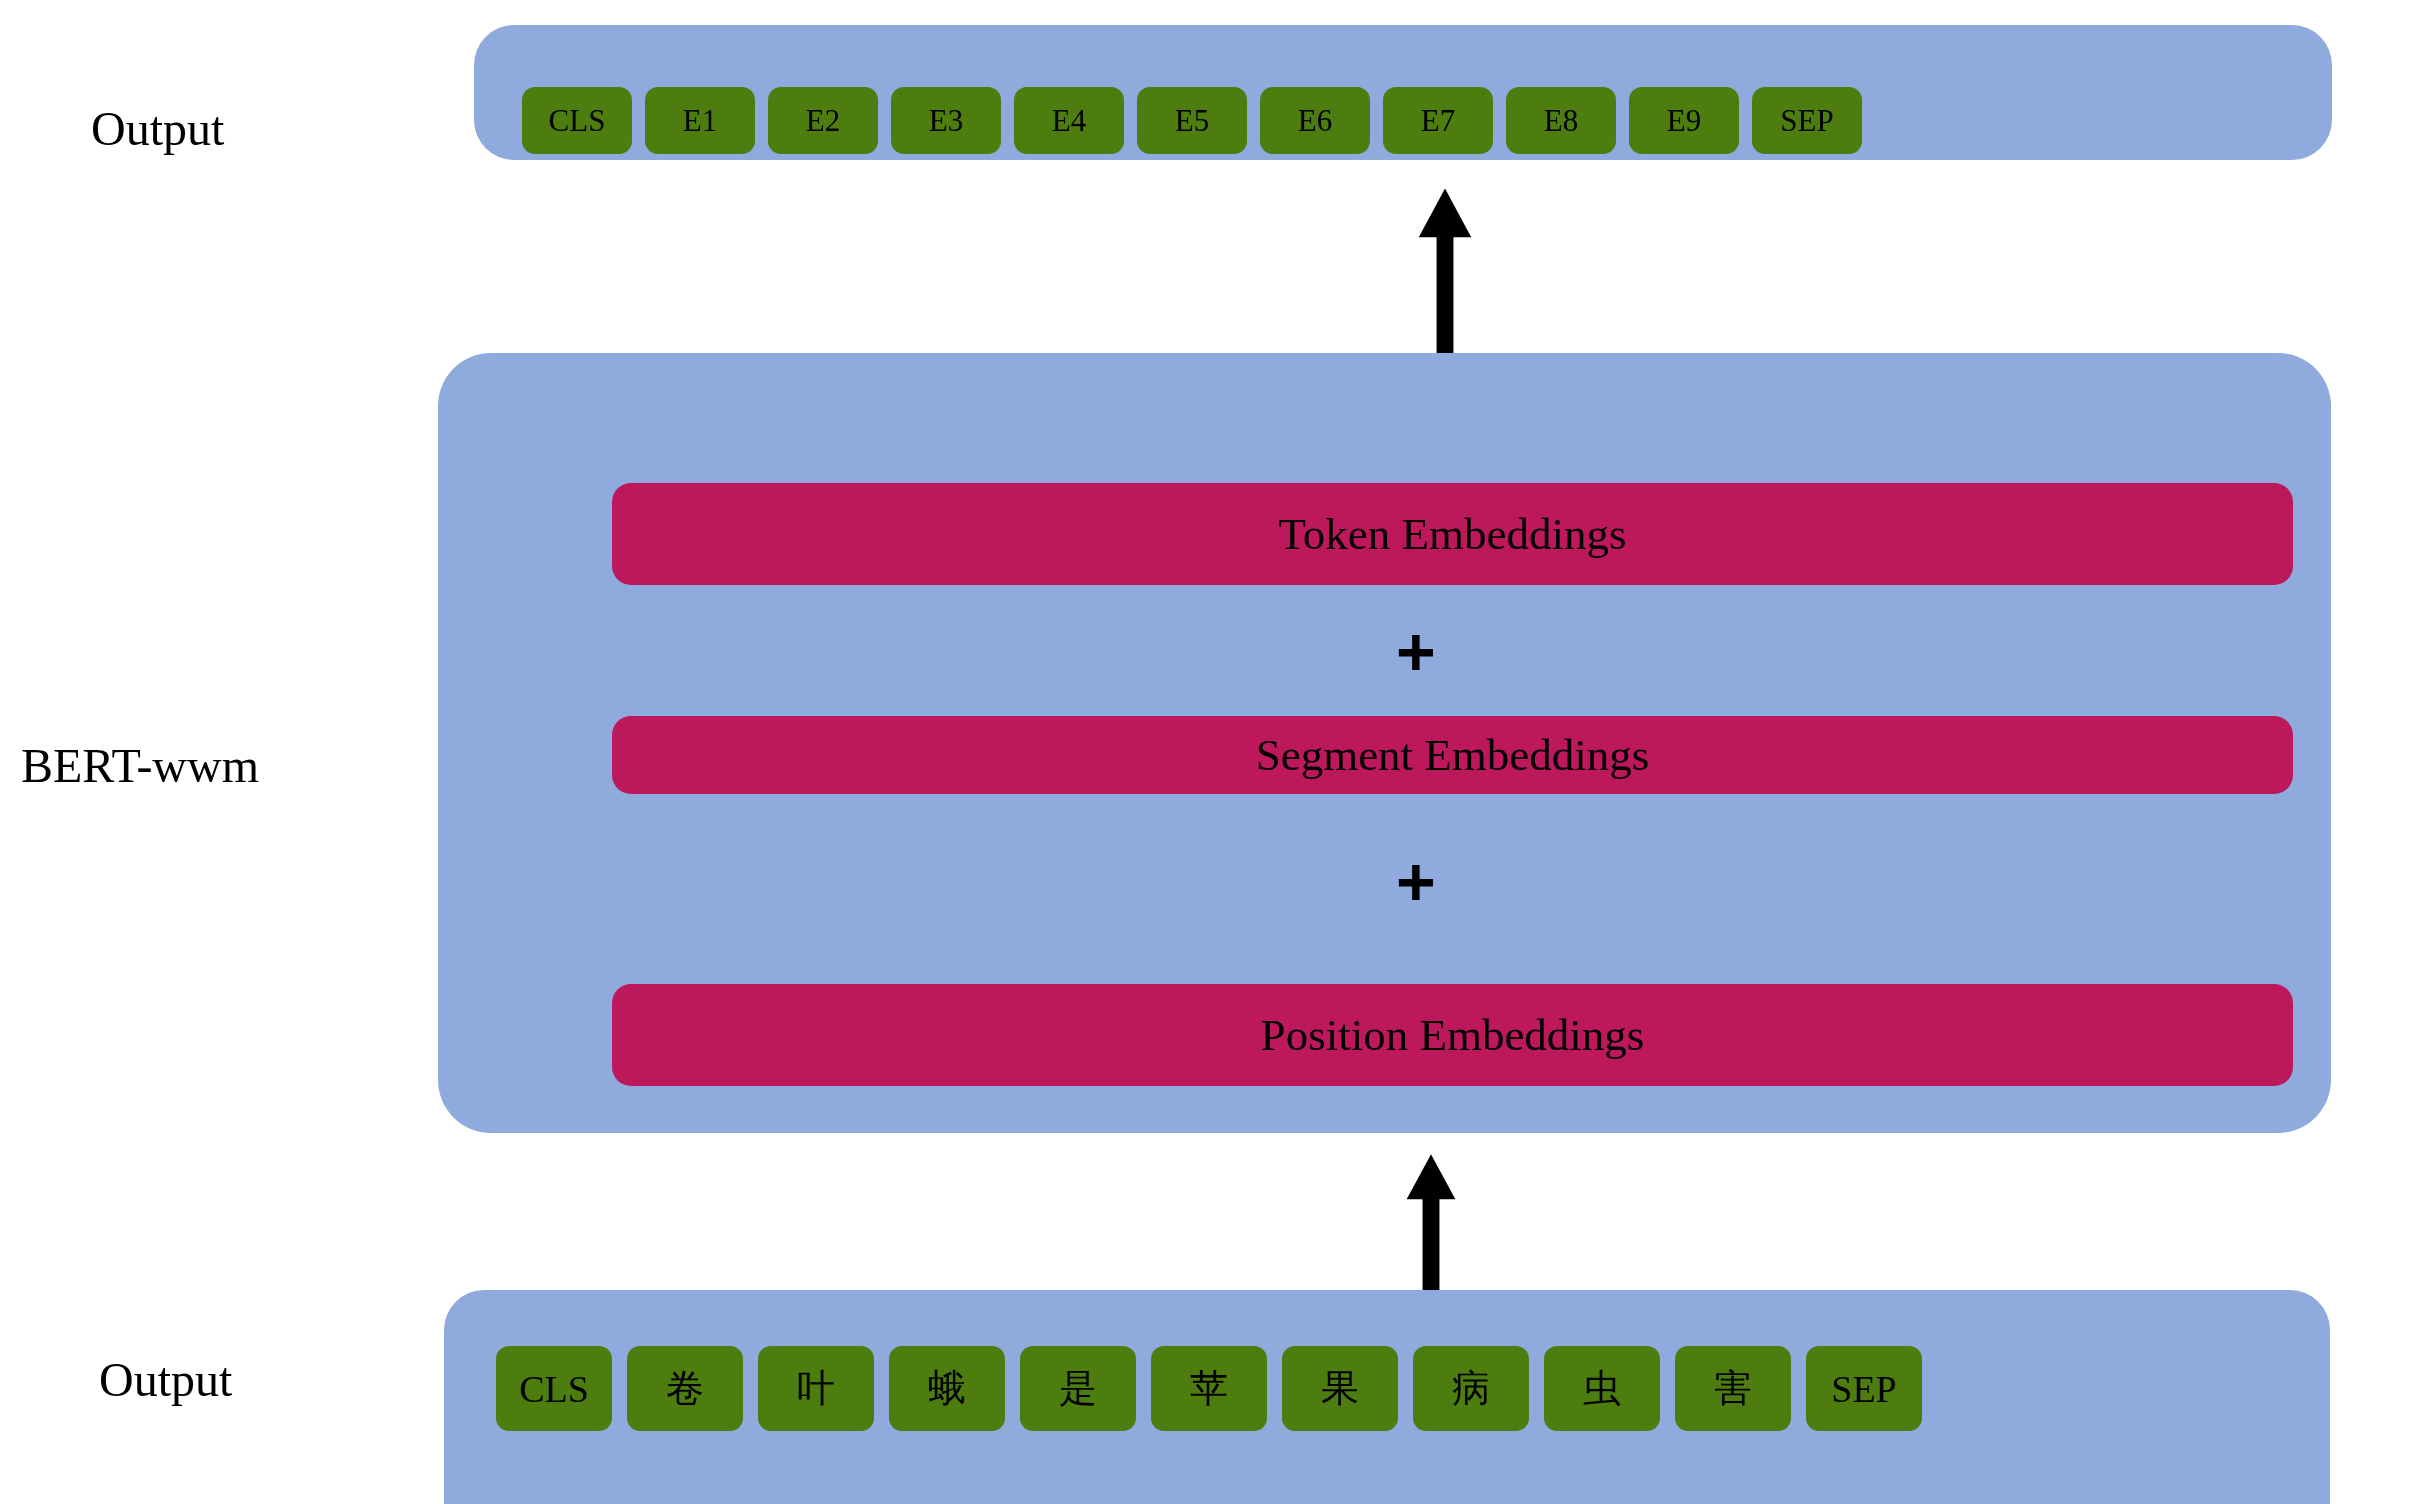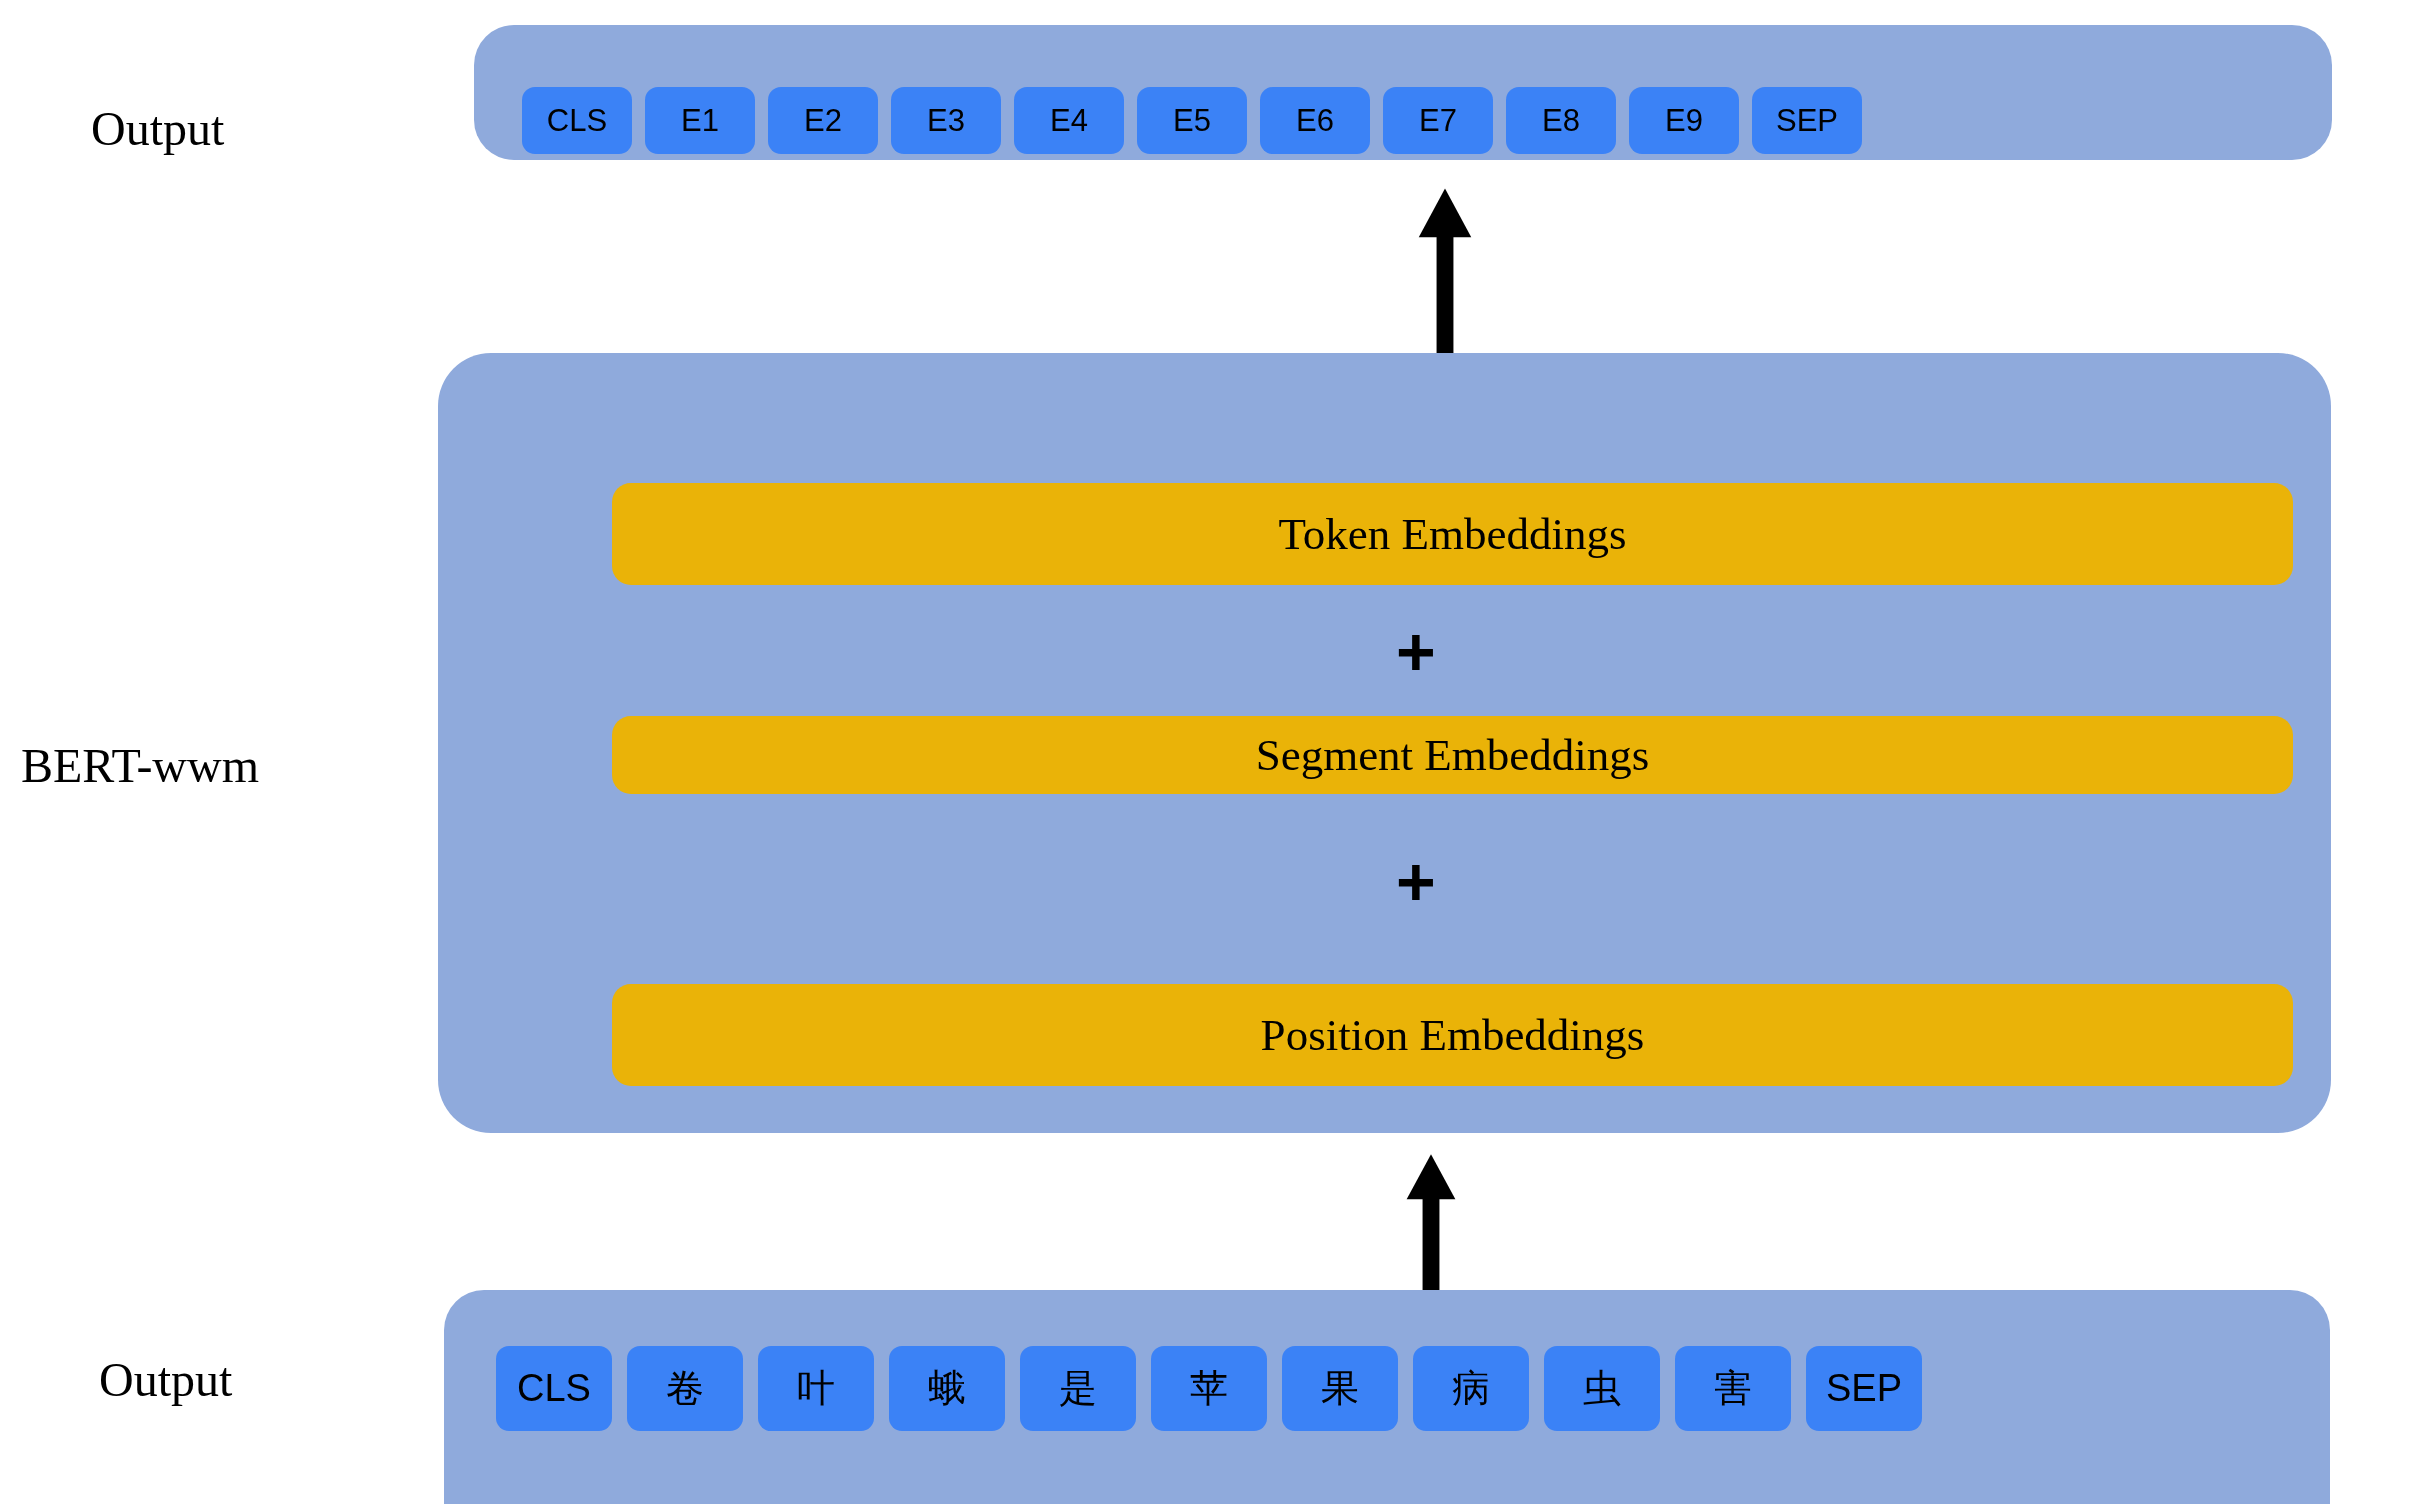--- a/index.html
+++ b/index.html
@@ -37,26 +37,26 @@
     border-radius: 40px;
   }
 
   
   .token-row {
     position: absolute;
     display: flex;
     align-items: center;
   }
   .token {
-    background: #3b82f6;
+    background: #4d7c0f;
     border-radius: 13px;
     display: flex;
     align-items: center;
     justify-content: center;
-    font-family: Liberation Sans, sans-serif;
+    font-family: Liberation Serif, serif;
     color: #000000;
     box-sizing: border-box;
   }
 
   
   #band-output {
     left: 474px;
     top: 25.4px;
     width: 1858px;
     height: 135px;
@@ -102,21 +102,21 @@
   #band-bert {
     left: 438px;
     top: 353px;
     width: 1893px;
     height: 780px;
     border-radius: 53px;
   }
 
   .embed-bar {
     position: absolute;
-    background: #eab308;
+    background: #be185d;
     border-radius: 19px;
     display: flex;
     align-items: center;
     justify-content: center;
     font-family: "Liberation Serif", "DejaVu Serif", serif;
     font-size: 45px;
     color: #000000;
     box-sizing: border-box;
   }
   #bar-token   { left: 612px; top: 483px;  width: 1681px; height: 102px; }

